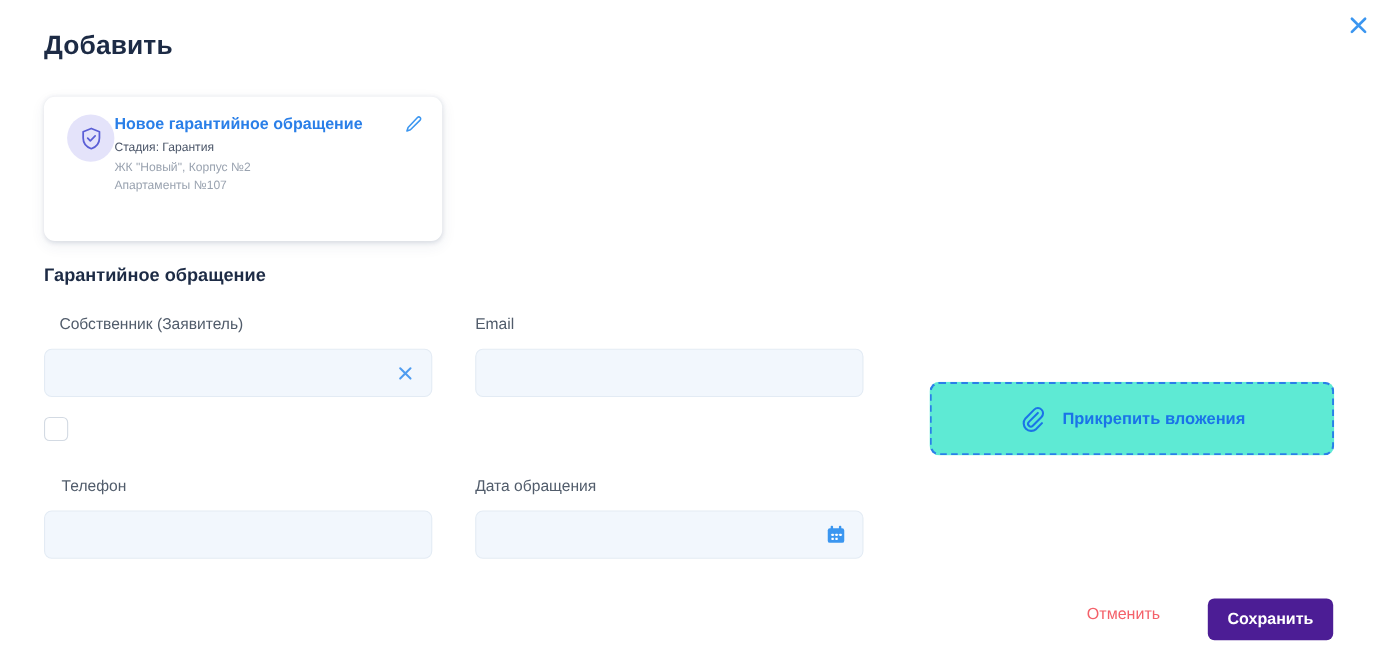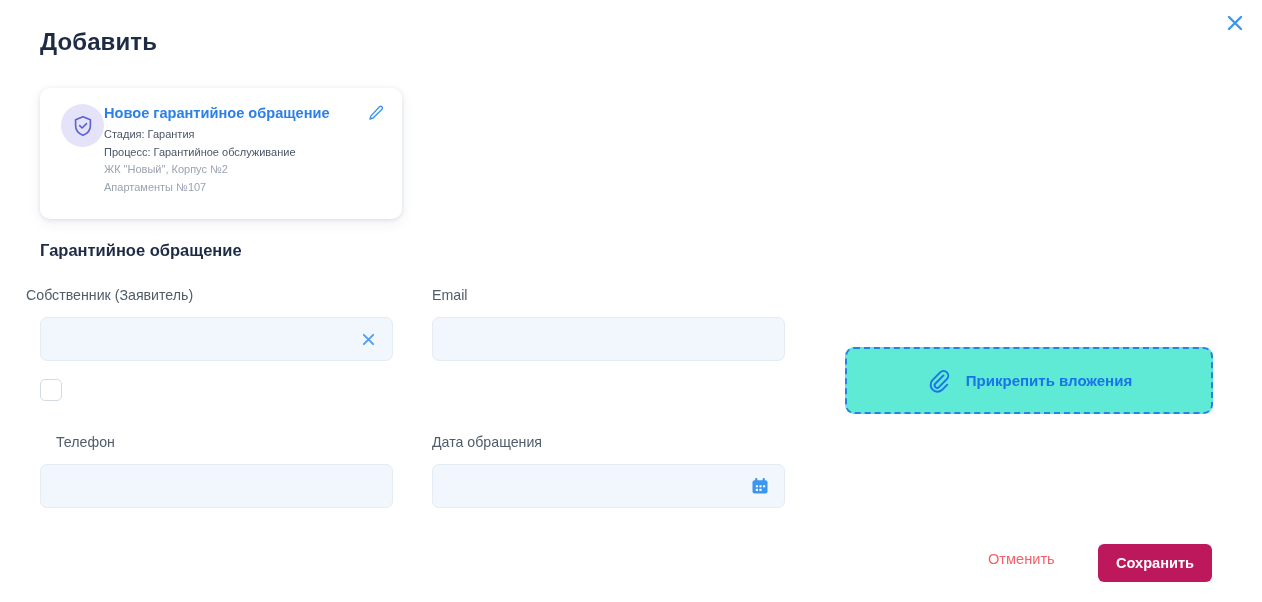--- a/index.html
+++ b/index.html
@@ -150,21 +150,21 @@
     display: flex;
     align-items: center;
     justify-content: center;
     cursor: pointer;
     background: none;
     border: none;
     padding: 0;
   }
 
   
-  #owner-label   { left: 26px;  top: 286px; text-align: center; }
+  #owner-label   { left: 54px;  top: 286px; text-align: center; }
   #owner-box     { left: 40px;  top: 317px; width: 353px; }
   #email-label   { left: 432px; top: 286px; text-align: center; }
   #email-box     { left: 432px; top: 317px; width: 353px; }
   #phone-label   { left: 56px;  top: 433px; }
   #phone-box     { left: 40px;  top: 464px; width: 353px; }
   #date-label    { left: 432px; top: 433px; text-align: center; }
   #date-box      { left: 432px; top: 464px; width: 353px; }
 
   
   .checkbox-row {
@@ -225,21 +225,21 @@
     padding: 0;
     cursor: pointer;
     font-family: inherit;
   }
   .btn-save {
     position: absolute;
     left: 1098px;
     top: 544px;
     width: 114px;
     height: 38px;
-    background: #be185d;
+    background: #4c1d95;
     color: #ffffff;
     font-size: 14.6px;
     font-weight: bold;
     border: none;
     border-radius: 6px;
     cursor: pointer;
     font-family: inherit;
   }
 </style>
 </head>
@@ -257,21 +257,20 @@
   <div class="entity-avatar">
     <svg width="24" height="24" viewBox="0 0 24 24">
       <path d="M12 2.8 L19.4 5.8 V11.4 C19.4 16 16.3 19.6 12 21.2 C7.7 19.6 4.6 16 4.6 11.4 V5.8 Z" fill="none" stroke="#5b5fd6" stroke-width="1.6" stroke-linejoin="round"></path>
       <path d="M8.7 11.6 L11.1 14 L15.5 9.6" fill="none" stroke="#5b5fd6" stroke-width="1.6" stroke-linecap="round" stroke-linejoin="round"></path>
     </svg>
   </div>
 
   <div class="entity-body">
     <div class="entity-title">Новое гарантийное обращение</div>
     <div class="entity-line">Стадия: Гарантия</div>
-    <div class="entity-line">Процесс: Гарантийное обслуживание</div>
     <div class="entity-line muted">ЖК "Новый", Корпус №2</div>
     <div class="entity-line muted">Апартаменты №107</div>
   </div>
 
   <button class="entity-edit">
     <svg width="19" height="19" viewBox="0 0 24 24">
       <path d="M17.1 3.6 a2.1 2.1 0 0 1 3 3 L9 17.7 L5 19 L6.3 15 Z" fill="none" stroke="#3b96f0" stroke-width="1.8" stroke-linejoin="round" stroke-linecap="round"></path>
     </svg>
   </button>
 </div>

